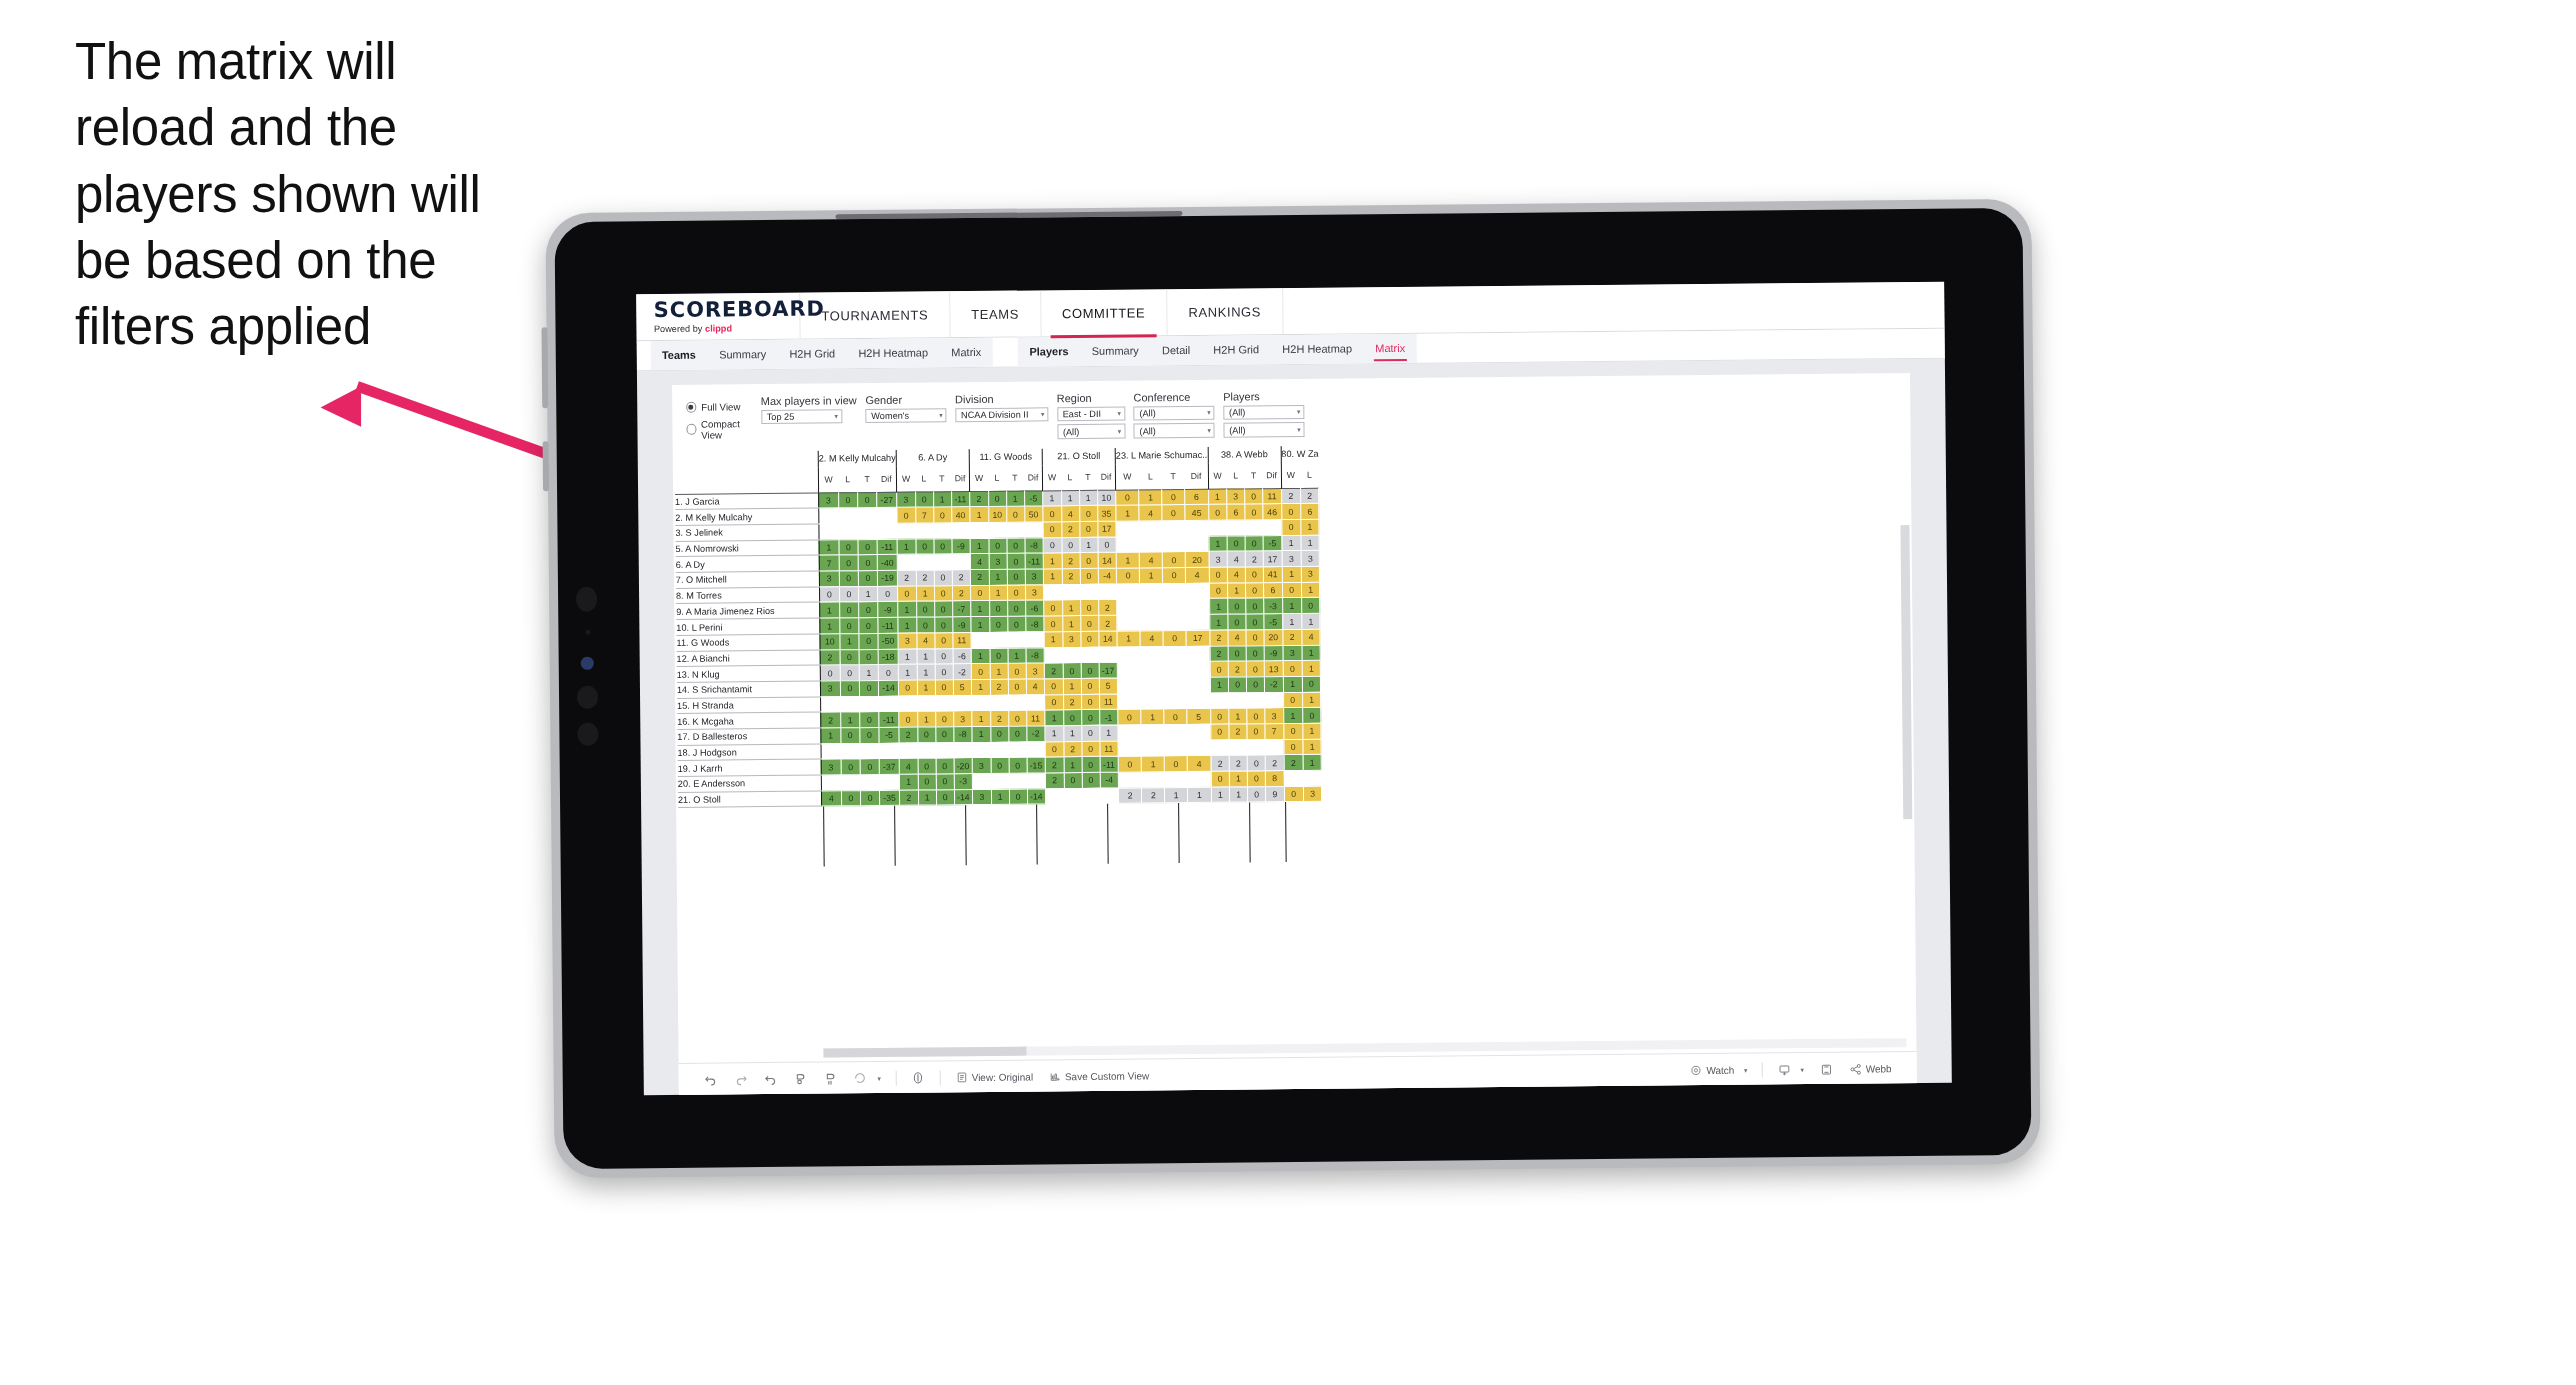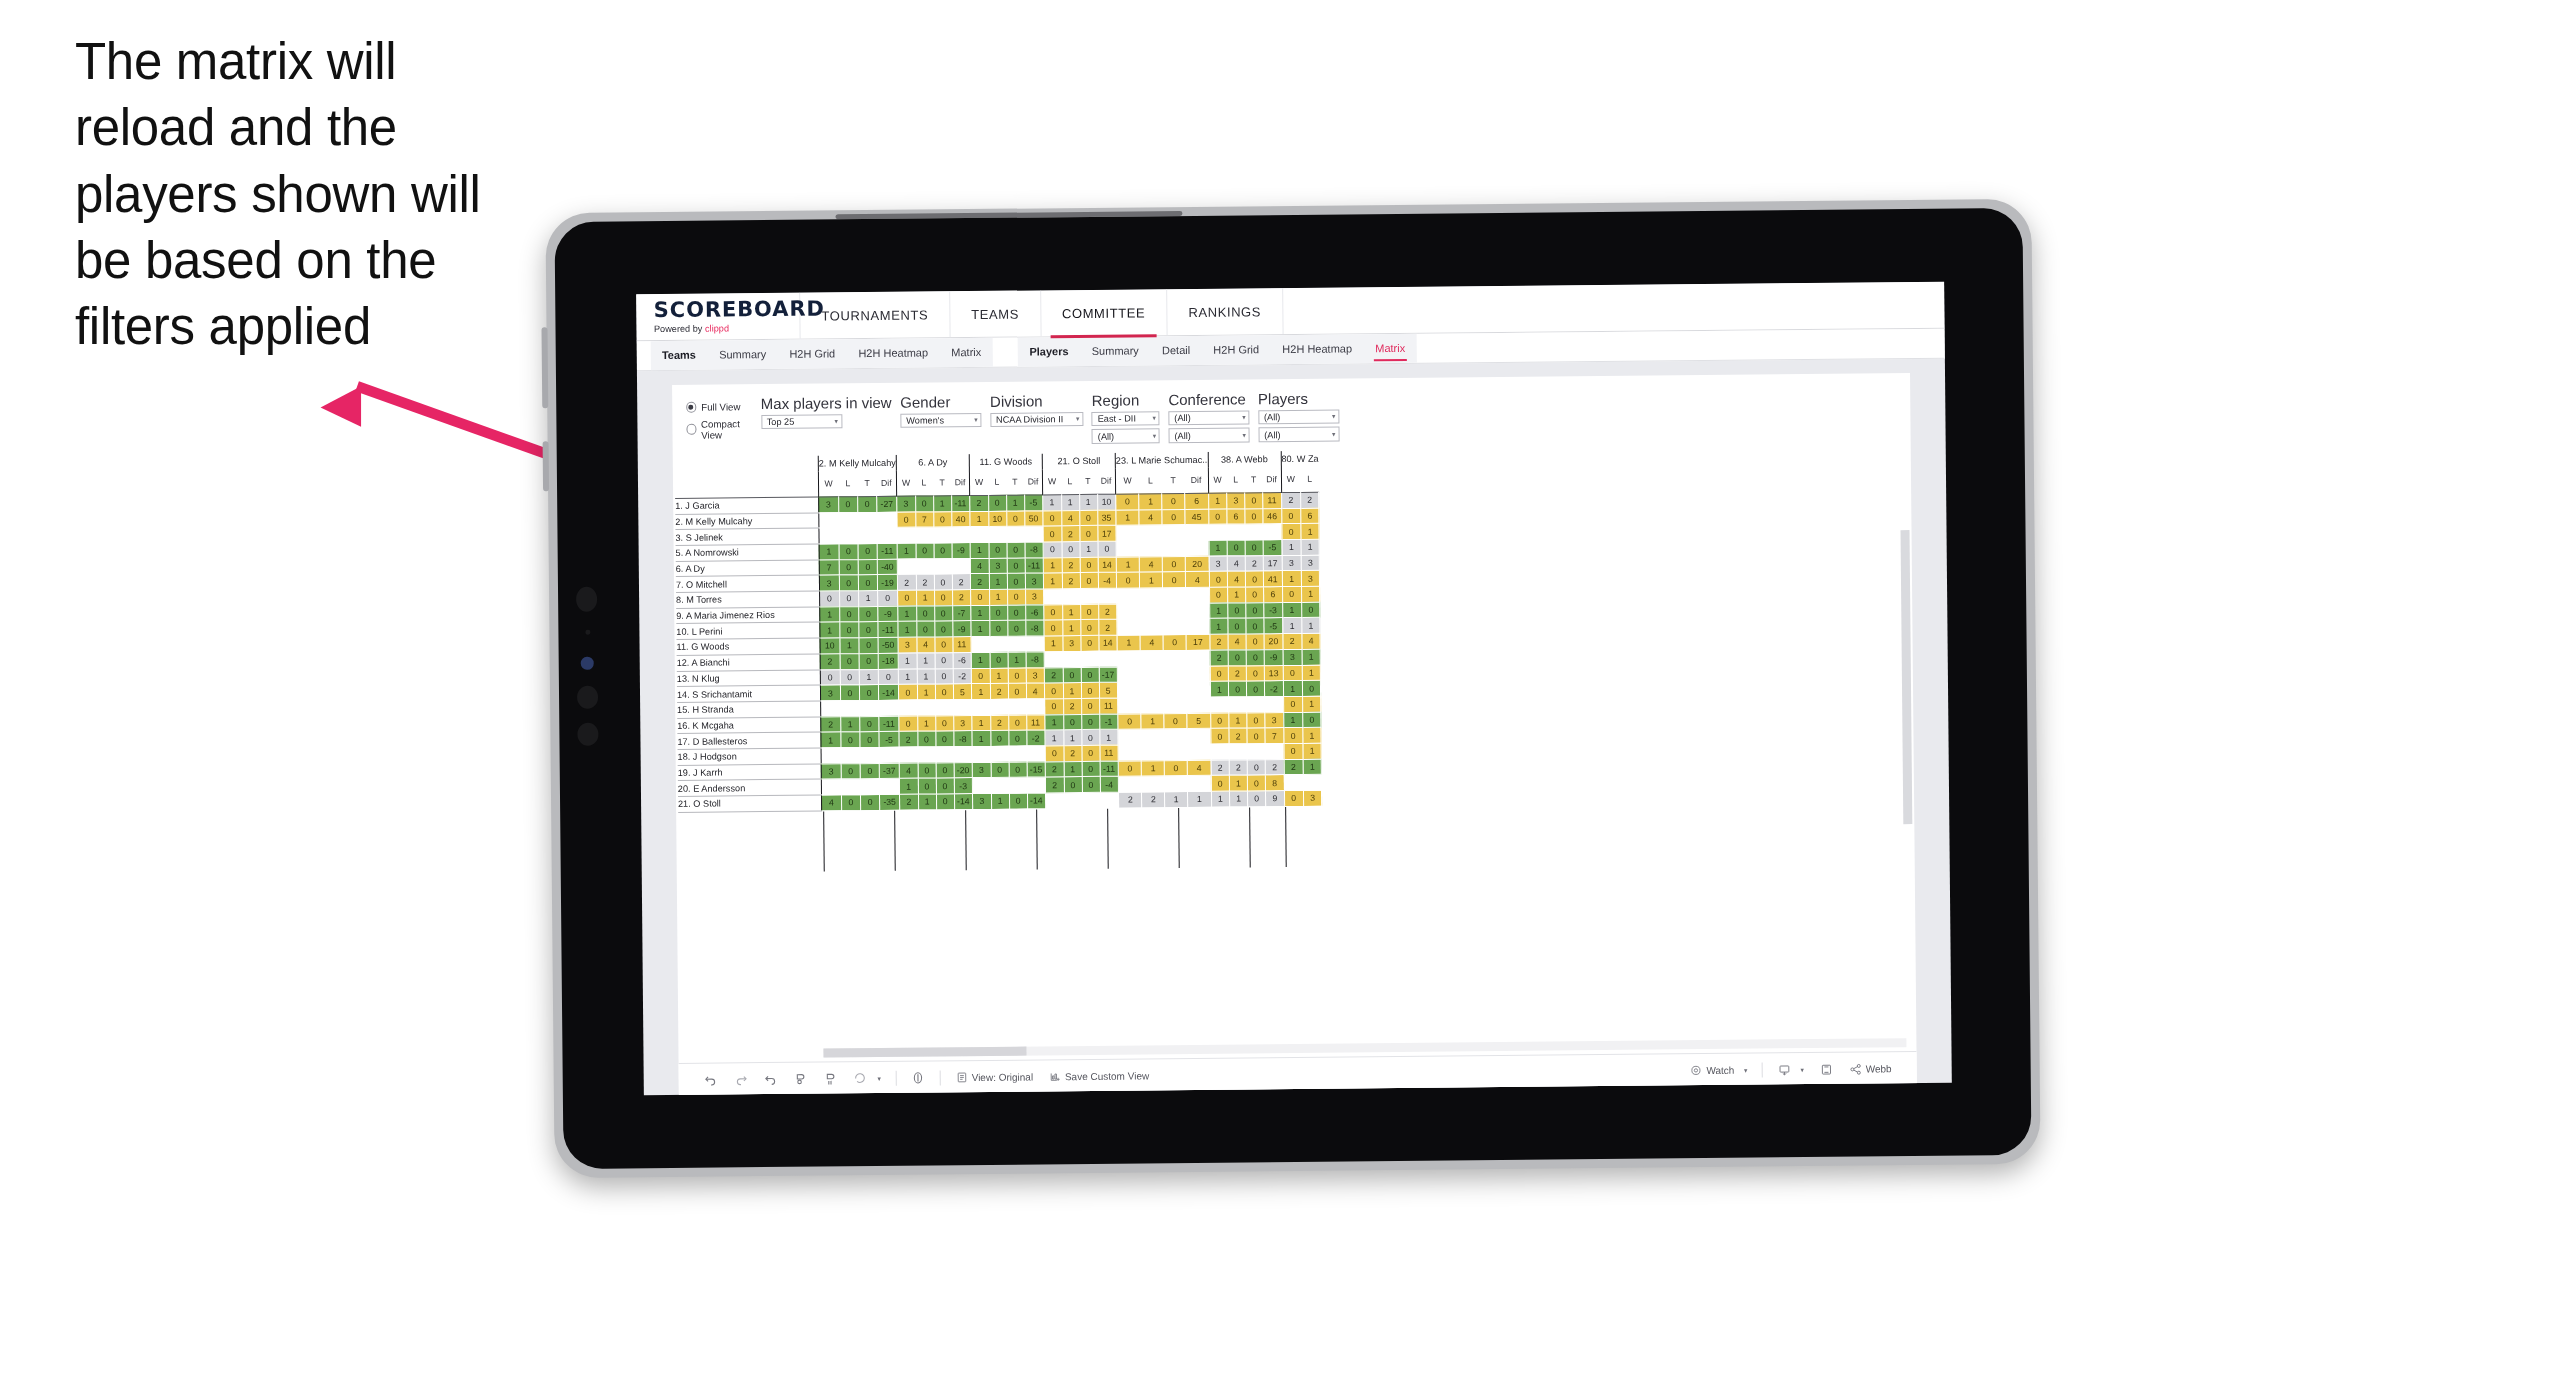--- a/index.html
+++ b/index.html
@@ -41,21 +41,21 @@
   #top-speaker{position:absolute;left:290px;top:3.9px;width:347px;height:4.8px;background:#3a3b3e;border-radius:2.9px;opacity:.6;}
 
   
   #app-header{height:46px;background:#ffffff;display:flex;align-items:stretch;
     border-bottom:1.9px solid #d8d9dd;}
   #brand{width:164px;display:flex;flex-direction:column;justify-content:center;
     padding-left:17.4px;box-sizing:border-box;border-right:1px solid #e7e8ec;}
   #brand-title{font-size:21px;font-weight:bold;letter-spacing:0.9px;color:#13203a;
     font-family:"DejaVu Sans", sans-serif;line-height:1;}
   #brand-sub{font-size:9.2px;color:#2a2a33;margin-top:2.9px;}
-  #brand-sub b{color:#e8265c;font-weight:normal;}
+  #brand-sub b{color:#e8265c;font-weight:bold;}
   .topnav{display:flex;align-items:stretch;}
   .topnav-item{display:flex;align-items:center;padding:0 21px;font-size:13px;
     color:#2b2b33;letter-spacing:0.6px;cursor:pointer;position:relative;
     border-right:1px solid #e7e8ec;}
   .topnav-item.active{color:#16161c;}
   .topnav-item.active::after{content:"";position:absolute;left:9.7px;right:9.7px;bottom:-1.9px;
     height:2.9px;background:#d2254f;}
 
   
   #sub-nav{height:29px;background:#ffffff;display:flex;align-items:center;
@@ -74,21 +74,21 @@
 
   
   #filters{display:flex;padding:11.6px 0 5.8px 13.5px;gap:0px;font-size:9.7px;color:#2d2d35;}
   #view-radios{width:75px;padding-top:5.8px;}
   .radio-row{display:flex;align-items:center;gap:4.8px;margin-bottom:5.8px;font-size:9.7px;}
   .radio{width:8.7px;height:8.7px;border:1px solid #8e8f97;border-radius:50%;
     display:inline-block;position:relative;background:#fff;}
   .radio.on::after{content:"";position:absolute;left:1.9px;top:1.9px;width:4.8px;height:4.8px;
     border-radius:50%;background:#3b3b44;}
   .fgroup{margin-right:8.7px;}
-  .flabel{font-size:15px;color:#33333c;margin-bottom:2.9px;display:block;}
+  .flabel{font-size:11px;color:#33333c;margin-bottom:2.9px;display:block;}
   .fsel{height:14.5px;border:1px solid #b9bac1;background:#fff;font-size:9.2px;
     color:#25252c;display:flex;align-items:center;justify-content:space-between;
     padding:0 2.9px 0 4.8px;box-sizing:border-box;margin-bottom:2.9px;cursor:pointer;}
   .caret{font-size:6.8px;color:#6f7079;margin-left:5.8px;}
   .w-top25{width:81px;} .w-gender{width:81px;} .w-div{width:93px;}
   .w-region{width:68px;} .w-conf{width:81px;} .w-players{width:81px;}
 
   
   #matrix-wrap{flex:1;position:relative;padding-left:1.9px;overflow:hidden;}
   table.mx{border-collapse:collapse;font-size:8.7px;color:#1c1c22;table-layout:fixed;

